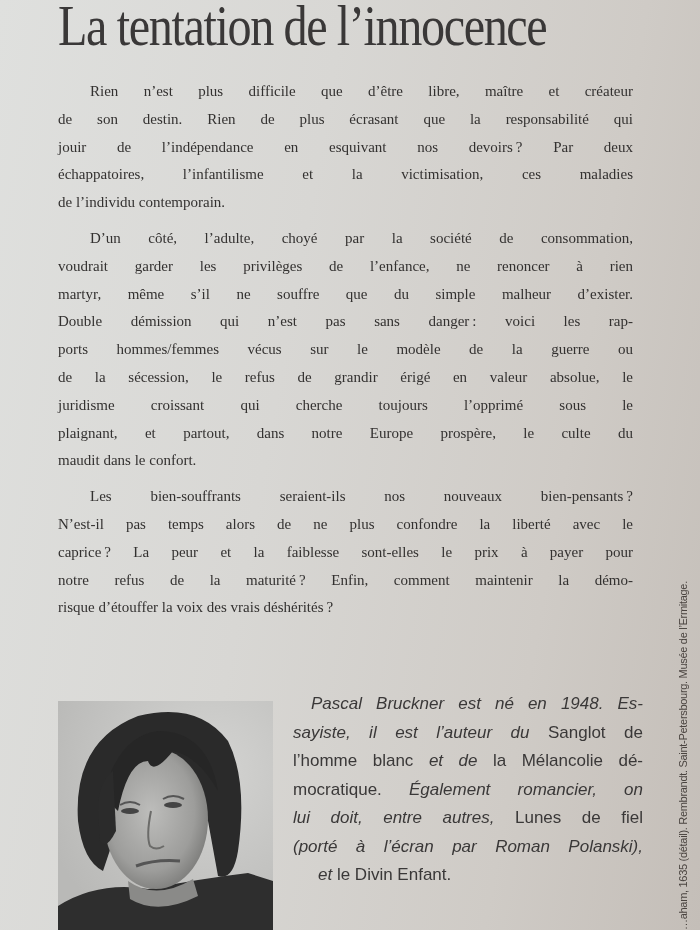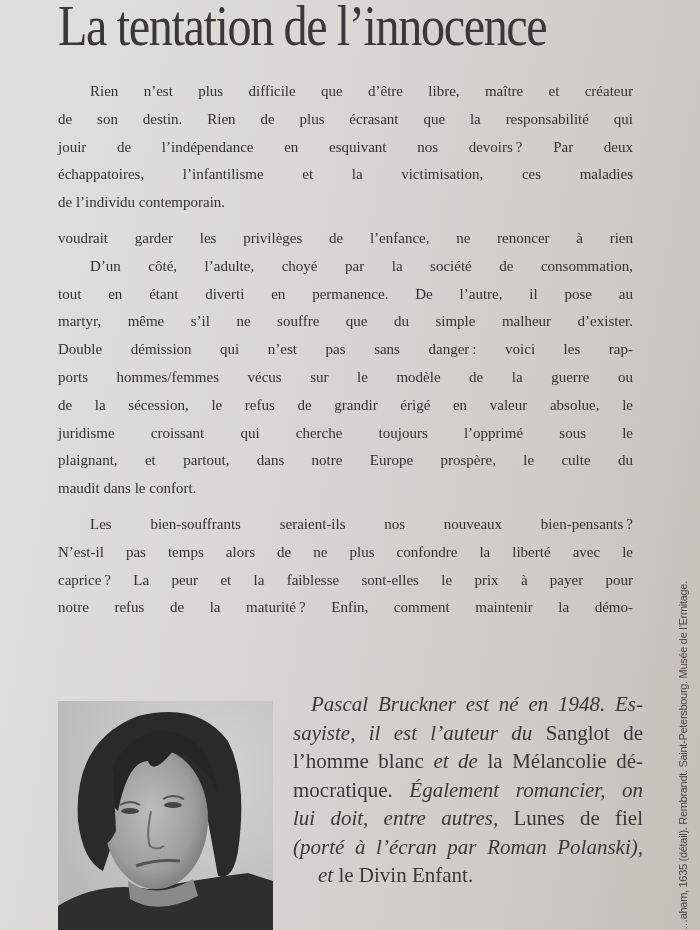--- a/index.html
+++ b/index.html
@@ -73,22 +73,22 @@
       overflow: hidden;
     }
     .portrait svg {
       display: block;
     }
     .bio {
       position: absolute;
       left: 293px;
       top: 690px;
       width: 350px;
-      font-family: Liberation Serif, serif;
-      font-size: 21px;
+      font-family: Liberation Sans, sans-serif;
+      font-size: 17px;
       line-height: 28.5px;
       color: #3a3838;
     }
     .bio .line {
       display: block;
       text-align: justify;
       text-align-last: justify;
       white-space: nowrap;
     }
     .bio .line.indent {
@@ -125,36 +125,36 @@
 
   <div class="body-text" id="blurb">
       <p>
         <span class="line first">Rien n’est plus difficile que d’être libre, maître et créateur</span>
         <span class="line">de son destin. Rien de plus écrasant que la responsabilité qui</span>
         <span class="line">jouir de l’indépendance en esquivant nos devoirs ? Par deux</span>
         <span class="line">échappatoires, l’infantilisme et la victimisation, ces maladies</span>
         <span class="line last">de l’individu contemporain.</span>
       </p>
       <p>
+        <span class="line first">D’un côté, l’adulte, choyé par la société de consommation,</span>
         <span class="line">voudrait garder les privilèges de l’enfance, ne renoncer à rien</span>
-        <span class="line first">D’un côté, l’adulte, choyé par la société de consommation,</span>
-        <span class="line">tout en étant diverti en permanence. De l’autre, il pose au</span>
         <span class="line">martyr, même s’il ne souffre que du simple malheur d’exister.</span>
         <span class="line">Double démission qui n’est pas sans danger : voici les rap-</span>
         <span class="line">ports hommes/femmes vécus sur le modèle de la guerre ou</span>
         <span class="line">de la sécession, le refus de grandir érigé en valeur absolue, le</span>
         <span class="line">juridisme croissant qui cherche toujours l’opprimé sous le</span>
         <span class="line">plaignant, et partout, dans notre Europe prospère, le culte du</span>
         <span class="line last">maudit dans le confort.</span>
       </p>
       <p>
         <span class="line first">Les bien-souffrants seraient-ils nos nouveaux bien-pensants ?</span>
         <span class="line">N’est-il pas temps alors de ne plus confondre la liberté avec le</span>
         <span class="line">caprice ? La peur et la faiblesse sont-elles le prix à payer pour</span>
         <span class="line">notre refus de la maturité ? Enfin, comment maintenir la démo-</span>
+        <span class="line last">risque d’étouffer la voix des vrais déshérités ?</span>
       </p>
     </div>
 
   <div class="portrait">
     <svg width="215" height="229" viewBox="0 0 215 229">
       <defs>
         <radialGradient id="bg" cx="70%" cy="30%" r="80%">
           <stop offset="0%" stop-color="#d4d4d2"></stop>
           <stop offset="100%" stop-color="#b9b9b7"></stop>
         </radialGradient>

